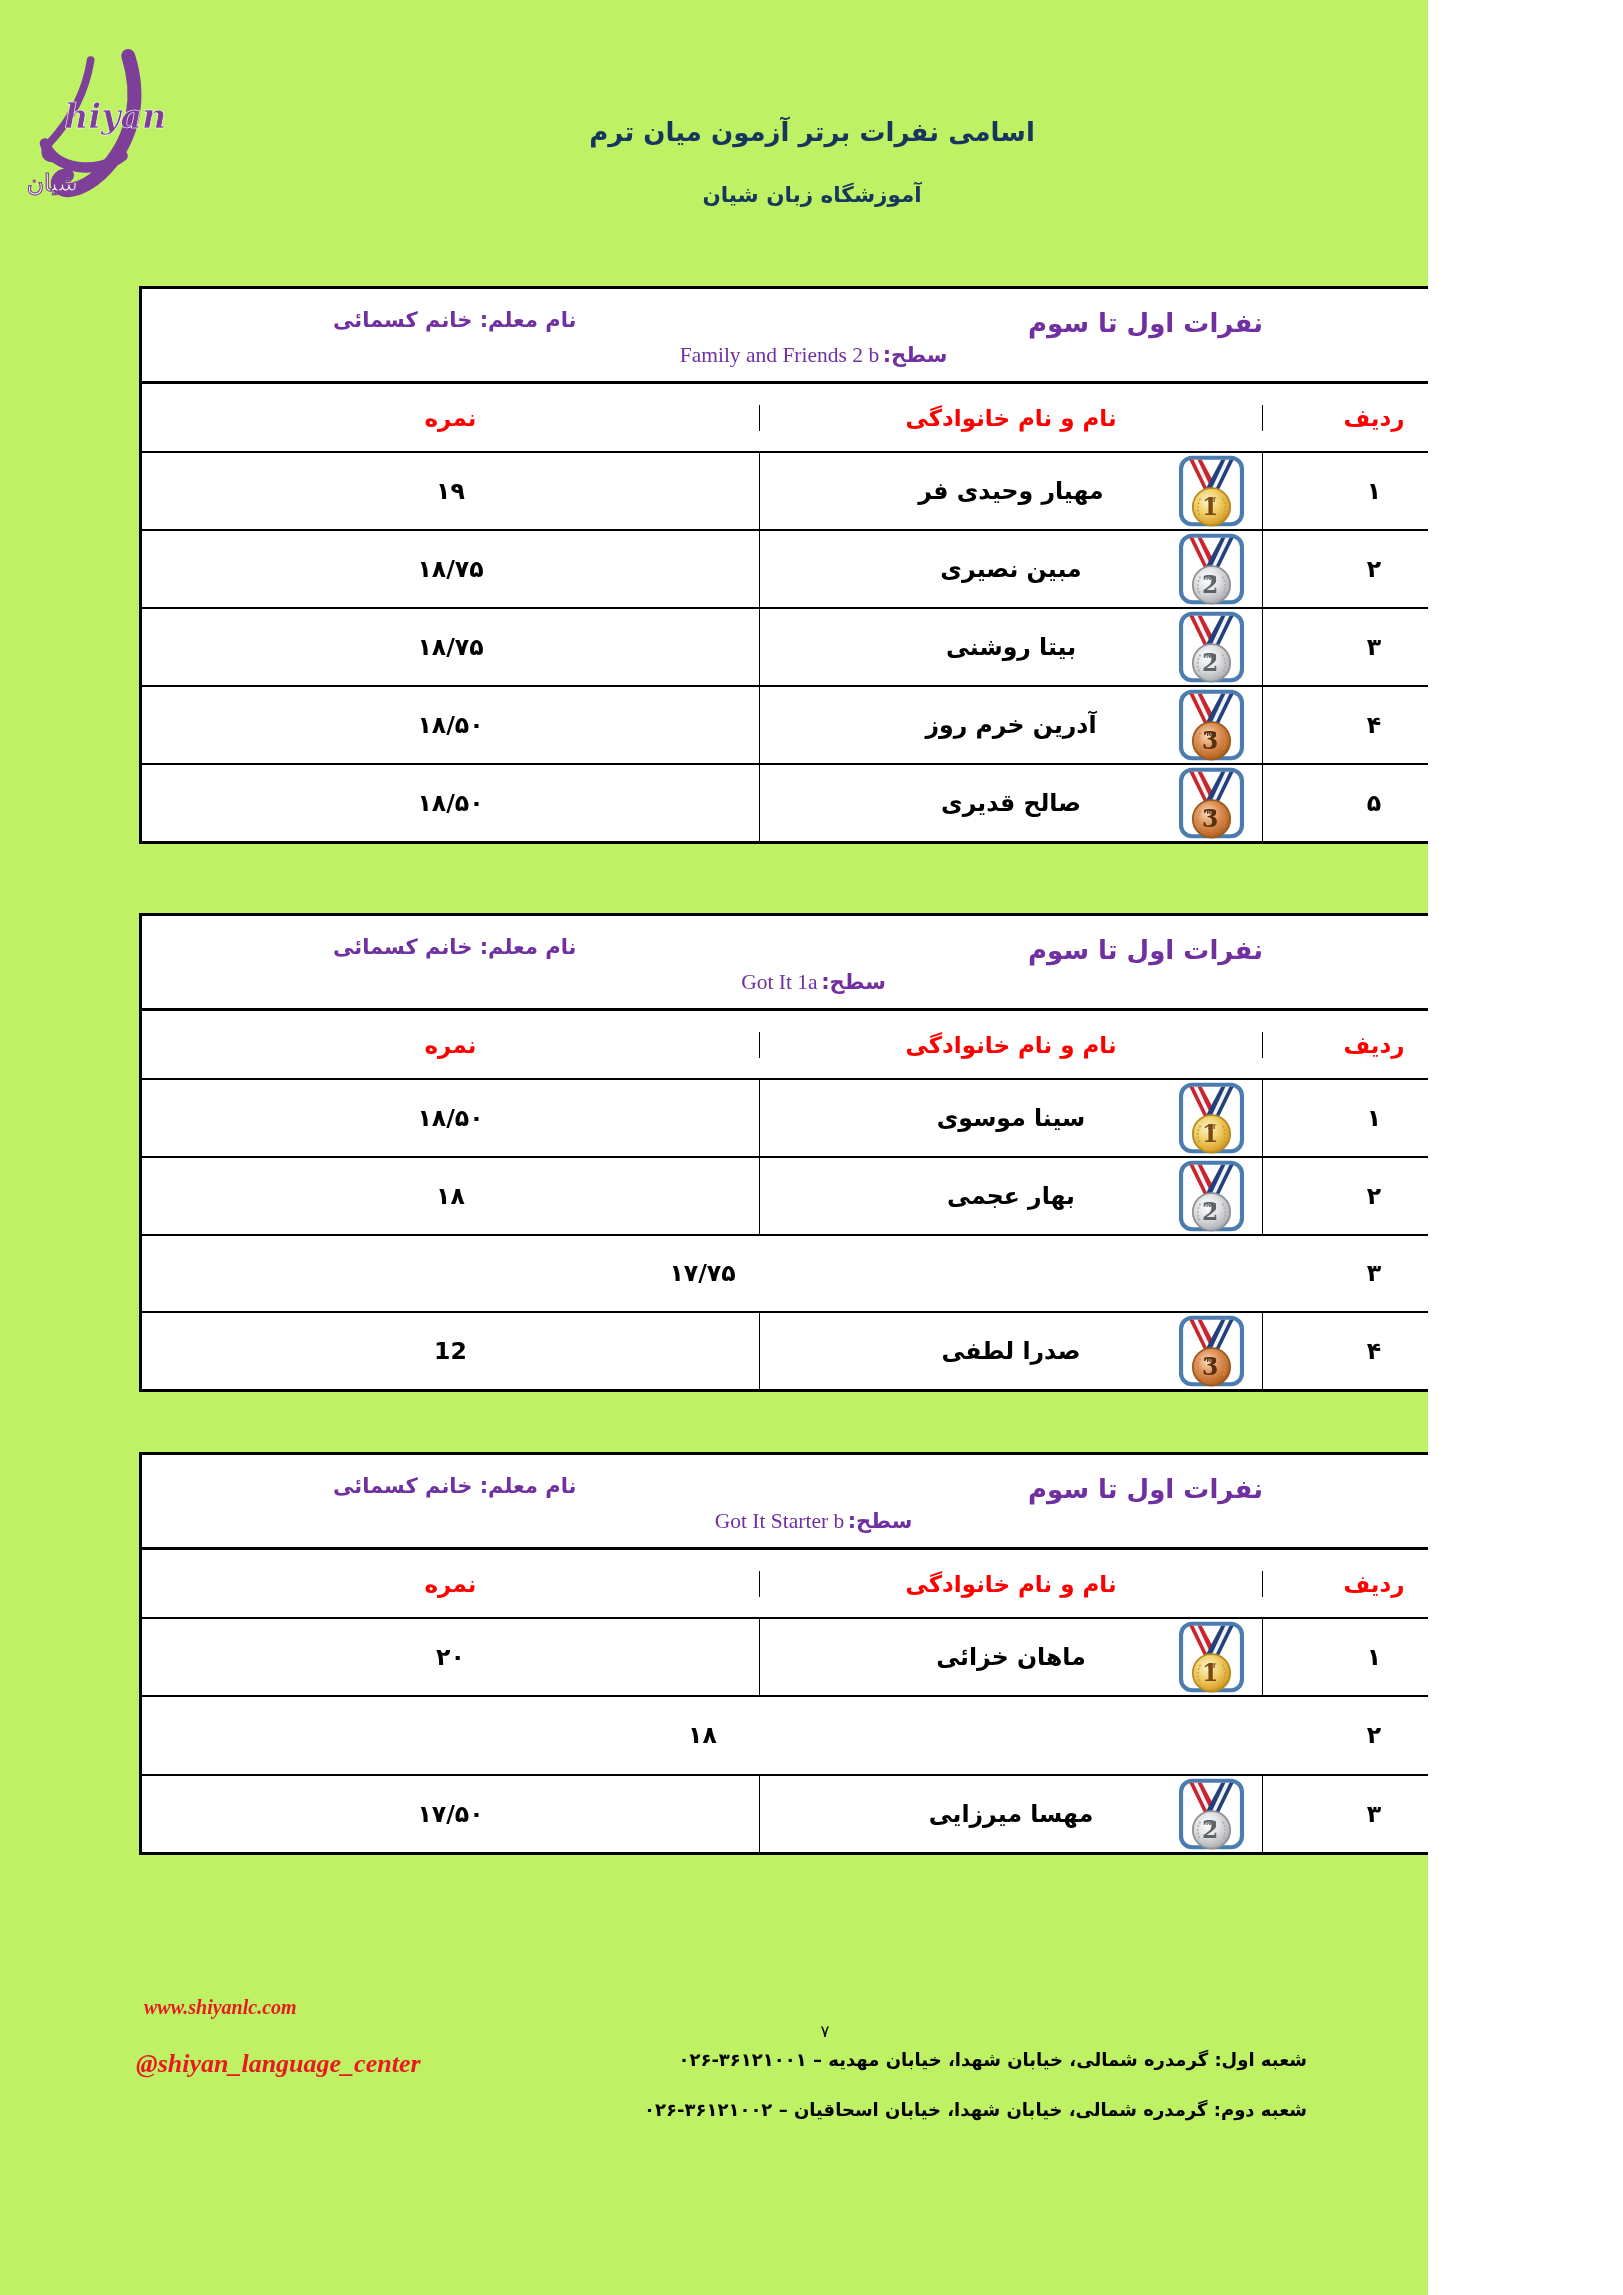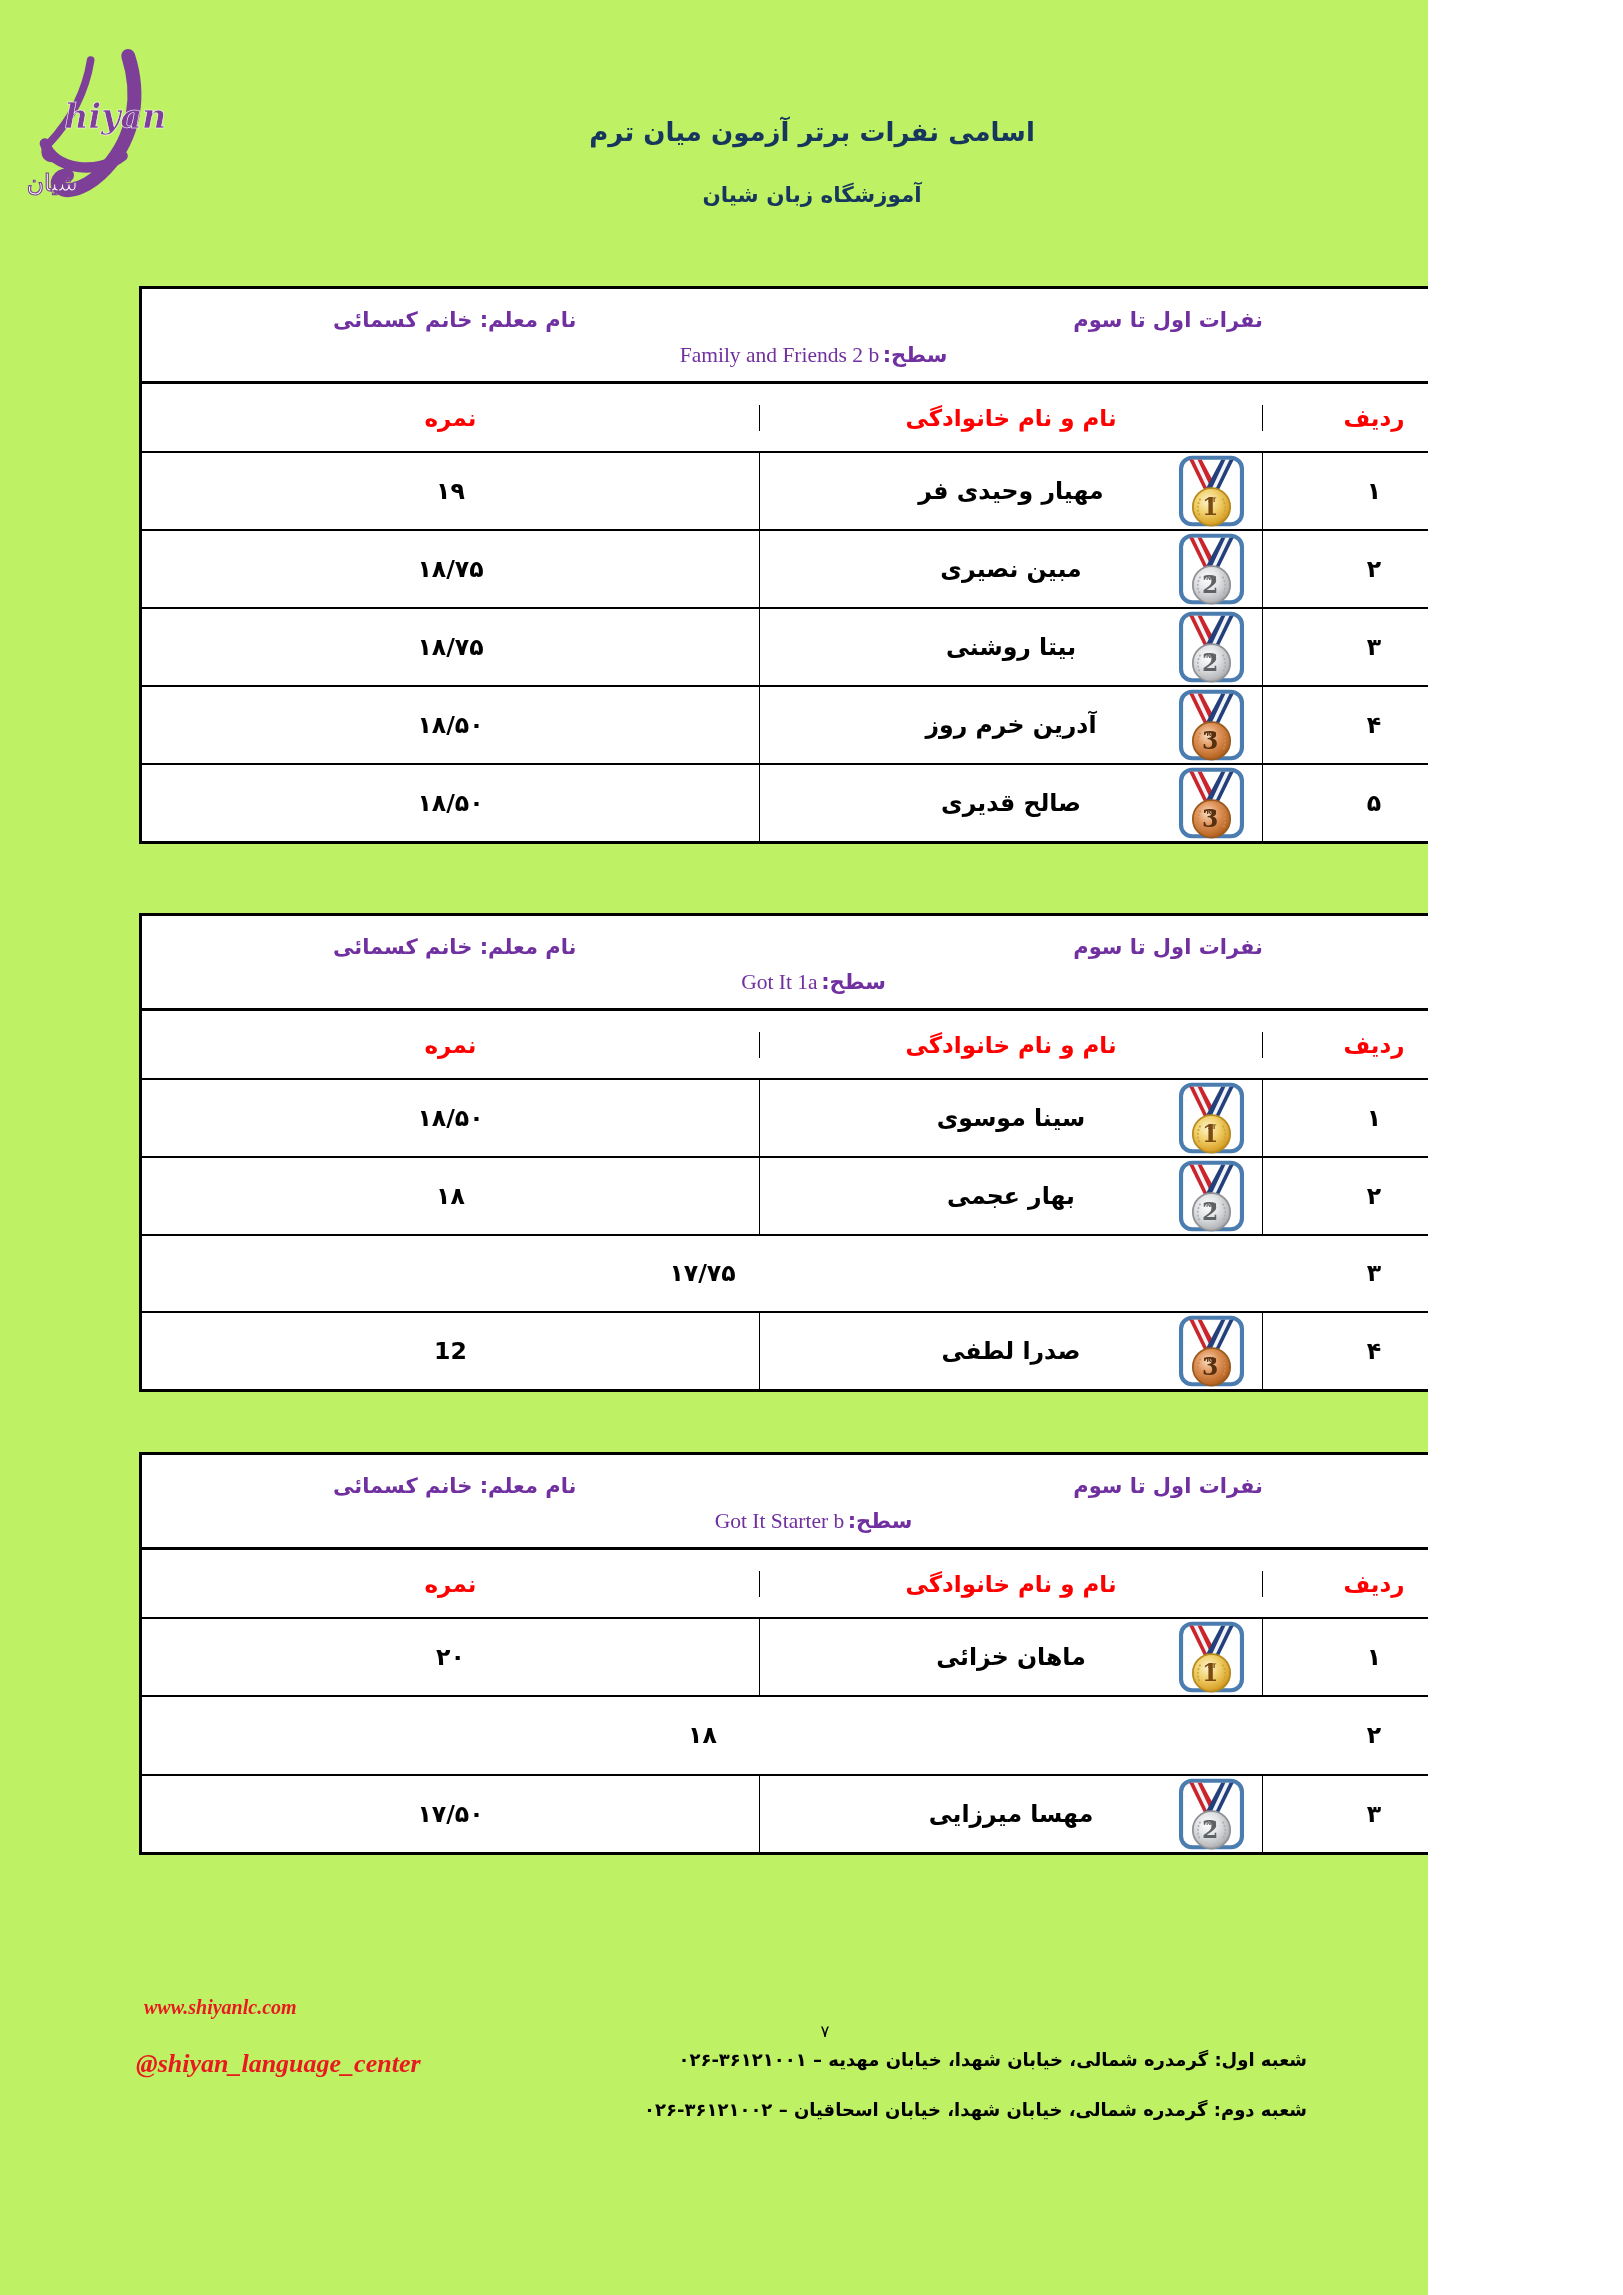--- a/index.html
+++ b/index.html
@@ -16,21 +16,21 @@
           color:#17365d;font-size:21.5px;font-weight:bold;direction:rtl;}
 
   
   .rtable{position:absolute;left:139px;width:1349px;border:3.5px solid #000;
           box-sizing:border-box;background:#fff;display:flex;flex-direction:column;direction:rtl;}
   .t1{top:286px;height:558px;}
   .t2{top:913px;height:479px;}
   .t3{top:1452px;height:403px;}
 
   .merged-header{position:relative;height:92px;border-bottom:3.5px solid #000;flex:none;}
-  .rank-note{position:absolute;right:222px;top:19.4px;color:#7030a0;font-size:21px;font-weight:bold;}
+  .rank-note{position:absolute;right:222px;top:19.4px;color:#7030a0;font-size:26px;font-weight:bold;}
   .teacher{position:absolute;left:191px;top:19.4px;color:#7030a0;font-size:21px;font-weight:bold;}
   .level-line{position:absolute;left:0;right:0;top:54px;text-align:center;direction:rtl;}
   .level-label{color:#7030a0;font-size:21px;font-weight:bold;}
   .level-name{color:#7030a0;font-size:21.5px;font-weight:normal;
               font-family:"Liberation Serif","DejaVu Serif",serif;}
 
   .col-header{display:flex;height:67px;border-bottom:2.1px solid #000;flex:none;
               align-items:center;font-weight:bold;color:#ff0000;font-size:23px;}
   .row{display:flex;flex:1;border-bottom:2.8px solid #000;align-items:stretch;
        font-weight:bold;color:#000;font-size:23.6px;}

